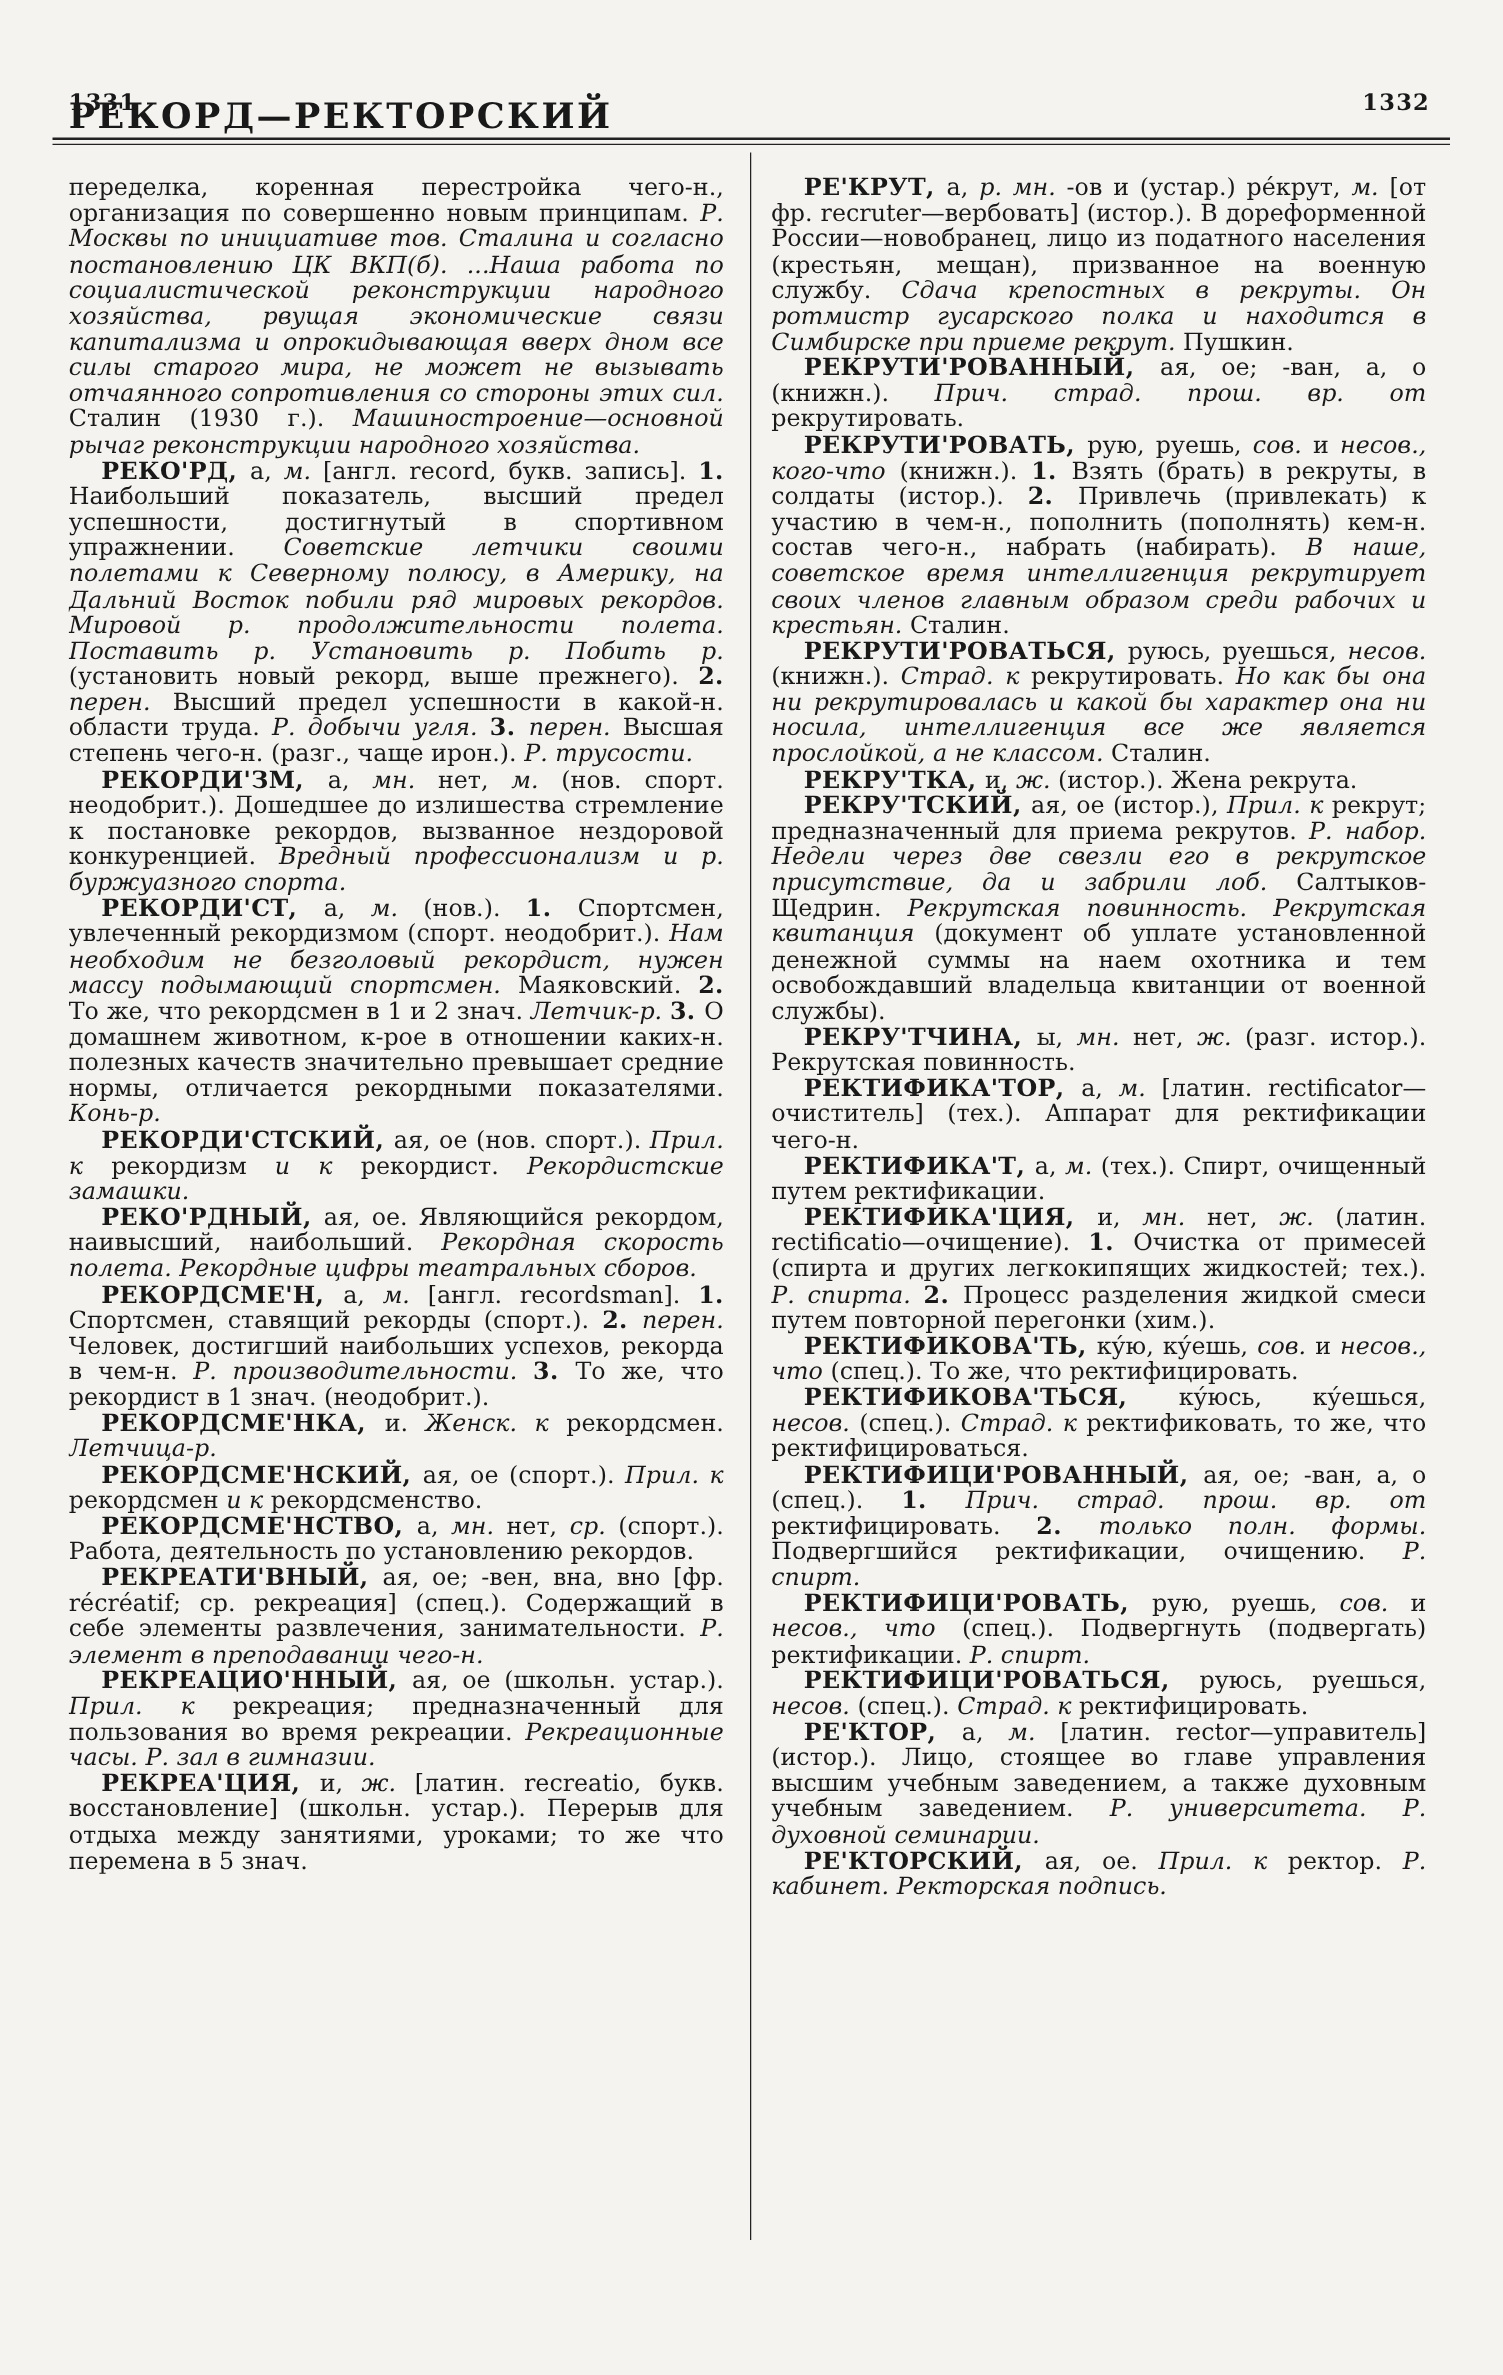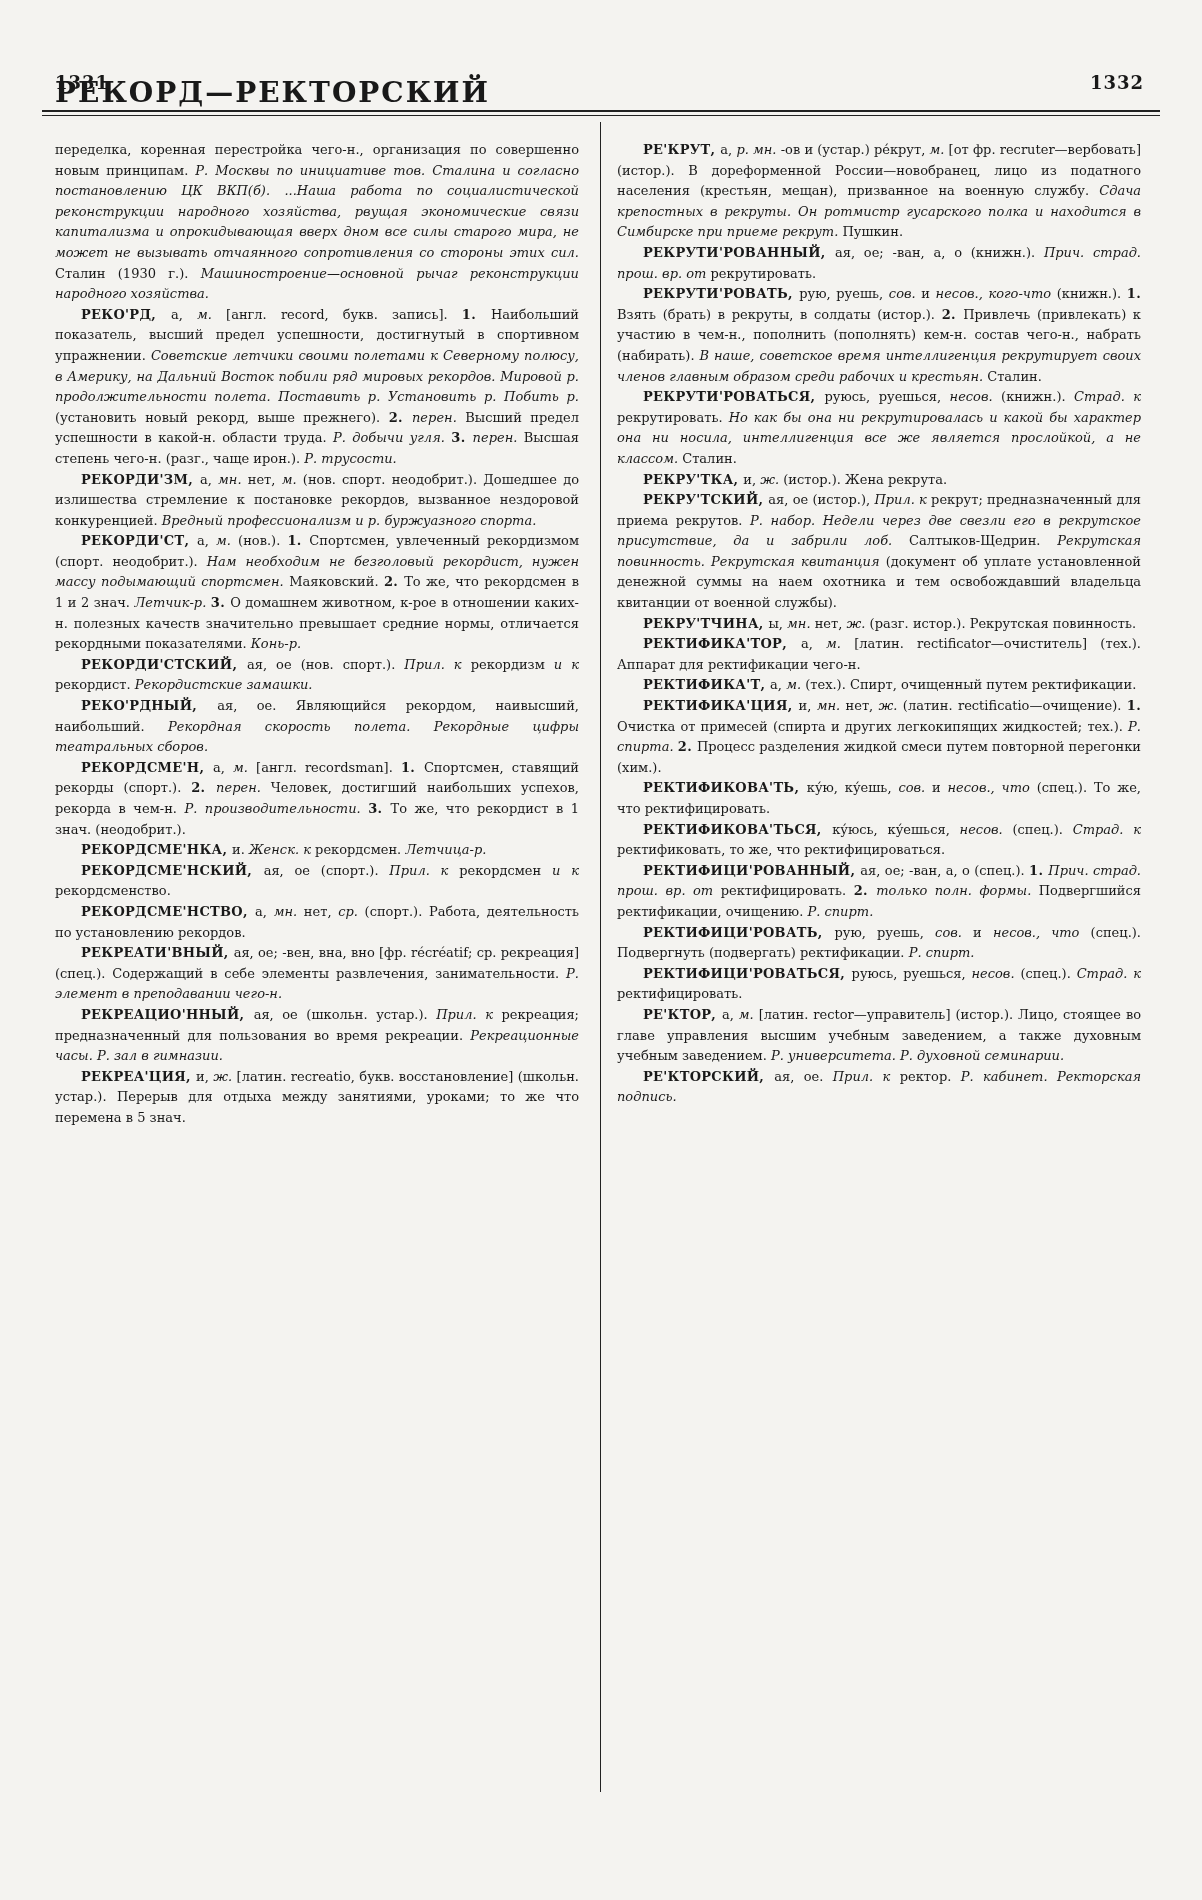--- a/index.html
+++ b/index.html
@@ -29,21 +29,21 @@
     border-bottom:1.2px solid #222;
   }
   .col-divider{
     position:absolute;left:600px;top:122px;height:1670px;
     width:0;border-left:1.6px solid #222;
   }
   .column{
     position:absolute;top:140px;
     width:524px;
     max-height:1680px;overflow:hidden;
-    font-size:13px;line-height:20.6px;
+    font-size:19px;line-height:20.6px;
     text-align:justify;
     hyphens:auto;-webkit-hyphens:auto;
   }
   #col-left{left:55px;}
   #col-right{left:617px;}
   .para{margin:0;}
   .para.indent{text-indent:26px;}
   .r-n{font-style:normal;font-weight:normal;}
   .r-i{font-style:italic;}
   .r-b{font-weight:bold;letter-spacing:.3px;}

